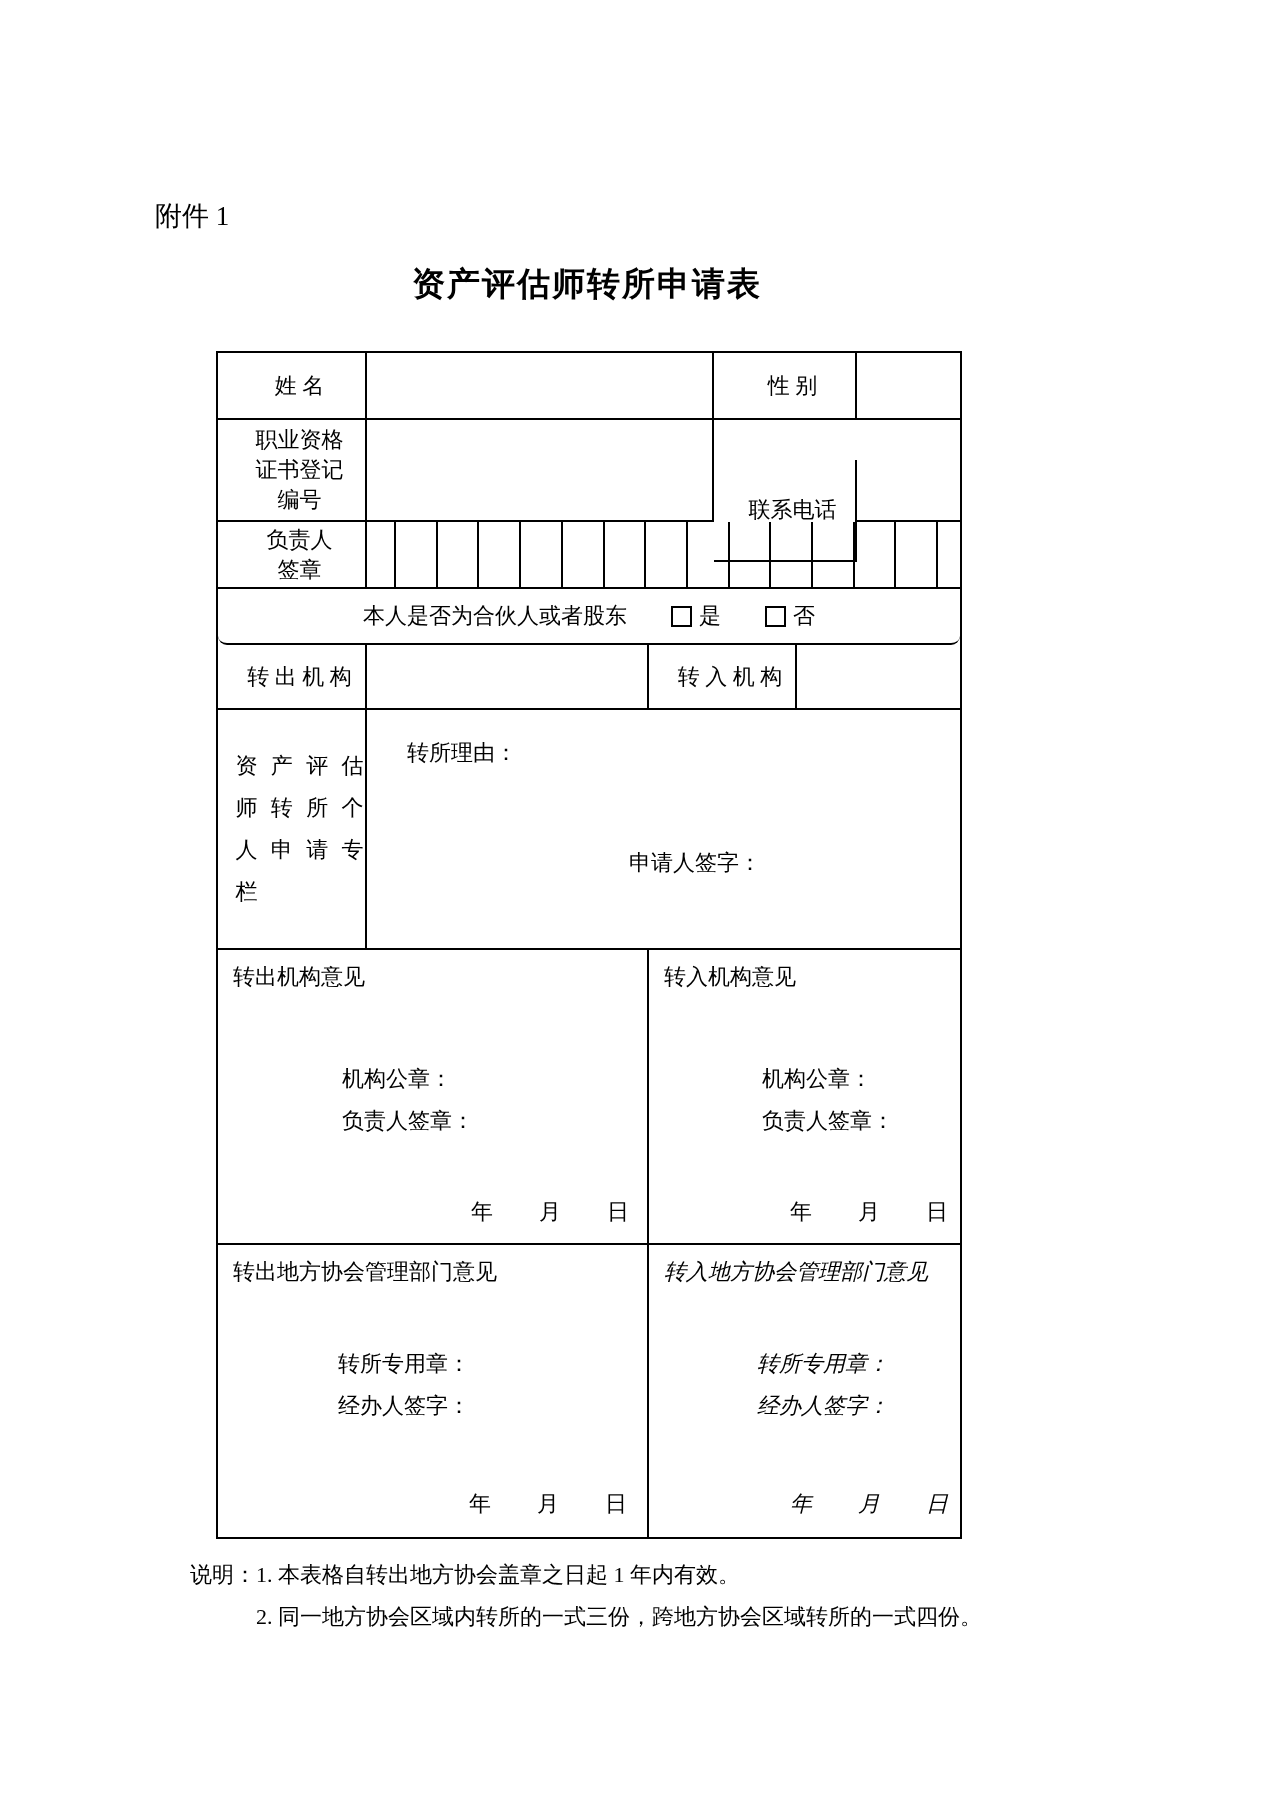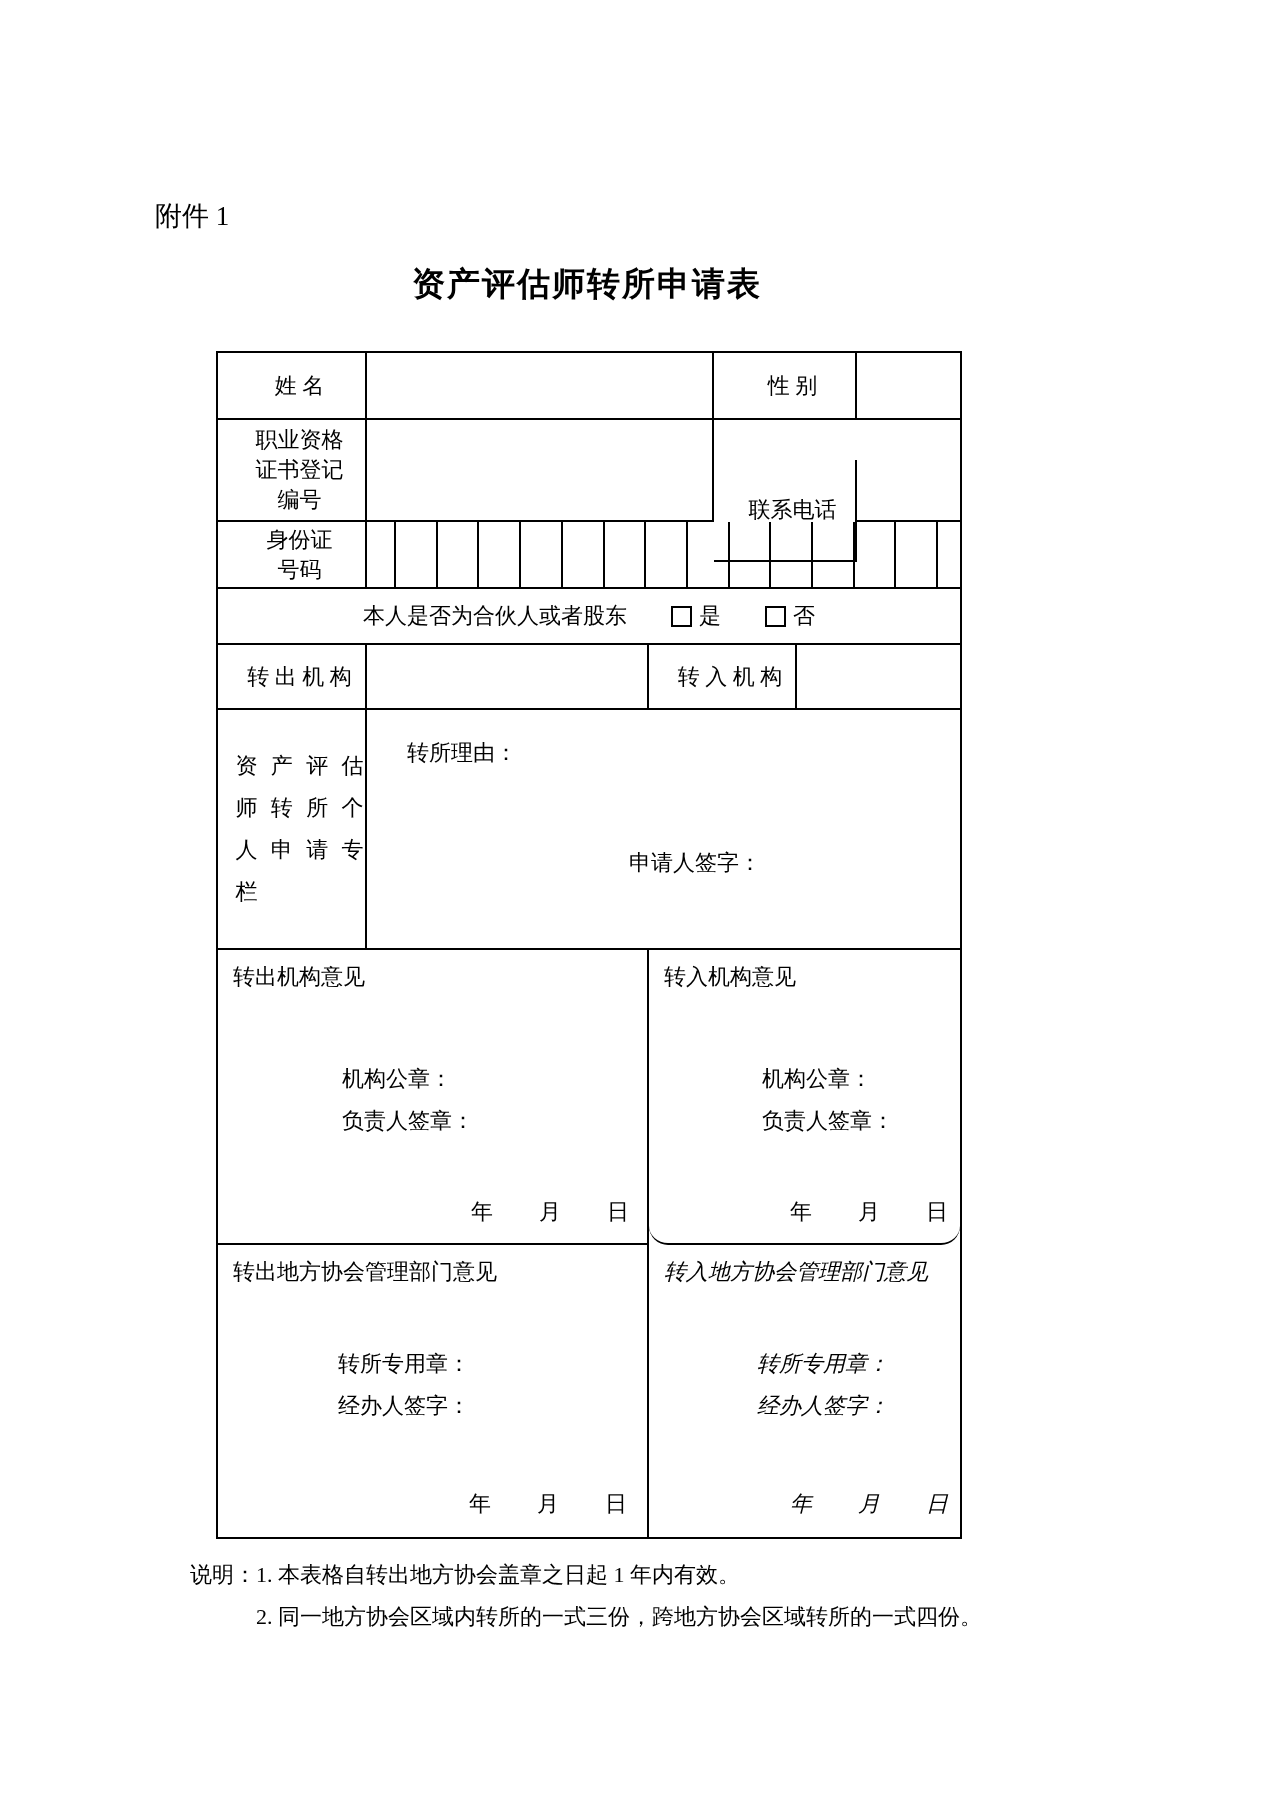--- a/index.html
+++ b/index.html
@@ -58,41 +58,41 @@
     <div class="cell lbl br bb" style="left:0;top:67px;width:149px;height:102px;">
       <span class="wrapped" style="width:92px;">职业资格证书登记编号</span>
     </div>
     <div class="cell br bb" style="left:149px;top:67px;width:347px;height:102px;"></div>
     <div class="cell lbl br bb" style="left:496px;top:67px;width:143px;height:102px;margin-top:40px;">
       <span>联系电话</span>
     </div>
     <div class="cell bb" style="left:639px;top:67px;width:103px;height:102px;"></div>
 
     <div class="cell lbl br bb" style="left:0;top:169px;width:149px;height:67px;">
-      <span class="wrapped" style="width:72px;">身份证号码</span>
+      <span class="wrapped" style="width:72px;">负责人签章</span>
     </div>
     <div class="cell bb id-row" style="left:149px;top:169px;width:593px;height:67px;" id="id-cells">
         <div class="id-cell"></div>
         <div class="id-cell"></div>
         <div class="id-cell"></div>
         <div class="id-cell"></div>
         <div class="id-cell"></div>
         <div class="id-cell"></div>
         <div class="id-cell"></div>
         <div class="id-cell"></div>
         <div class="id-cell"></div>
         <div class="id-cell"></div>
         <div class="id-cell"></div>
         <div class="id-cell"></div>
         <div class="id-cell"></div>
         <div class="id-cell"></div>
         <div class="id-cell"></div>
       </div>
 
-    <div class="cell bb partner-row" style="left:0;top:236px;width:742px;height:56px;">
+    <div class="cell bb partner-row" style="left:0;top:236px;width:742px;height:56px;border-radius:9px;">
       <span>本人是否为合伙人或者股东</span>
       <span class="cbx-item">
         <span class="cbx"></span>
         <span>是</span>
       </span>
       <span class="cbx-item">
         <span class="cbx"></span>
         <span>否</span>
       </span>
     </div>
@@ -119,21 +119,21 @@
       <span class="stamp" style="left:124px;top:108px;">
         <span style="display:block;">机构公章：</span>
         <span style="display:block;">负责人签章：</span>
       </span>
       <span class="date-line" style="right:18px;bottom:16px;">
         <span>年</span>
         <span>月</span>
         <span>日</span>
       </span>
     </div>
-    <div class="cell bb" style="left:431px;top:597px;width:311px;height:295px;border-radius:19px;">
+    <div class="cell bb" style="left:431px;top:597px;width:311px;height:295px;">
       <span class="op-head">转入机构意见</span>
       <span class="stamp" style="left:113px;top:108px;">
         <span style="display:block;">机构公章：</span>
         <span style="display:block;">负责人签章：</span>
       </span>
       <span class="date-line" style="right:12px;bottom:16px;">
         <span>年</span>
         <span>月</span>
         <span>日</span>
       </span>

